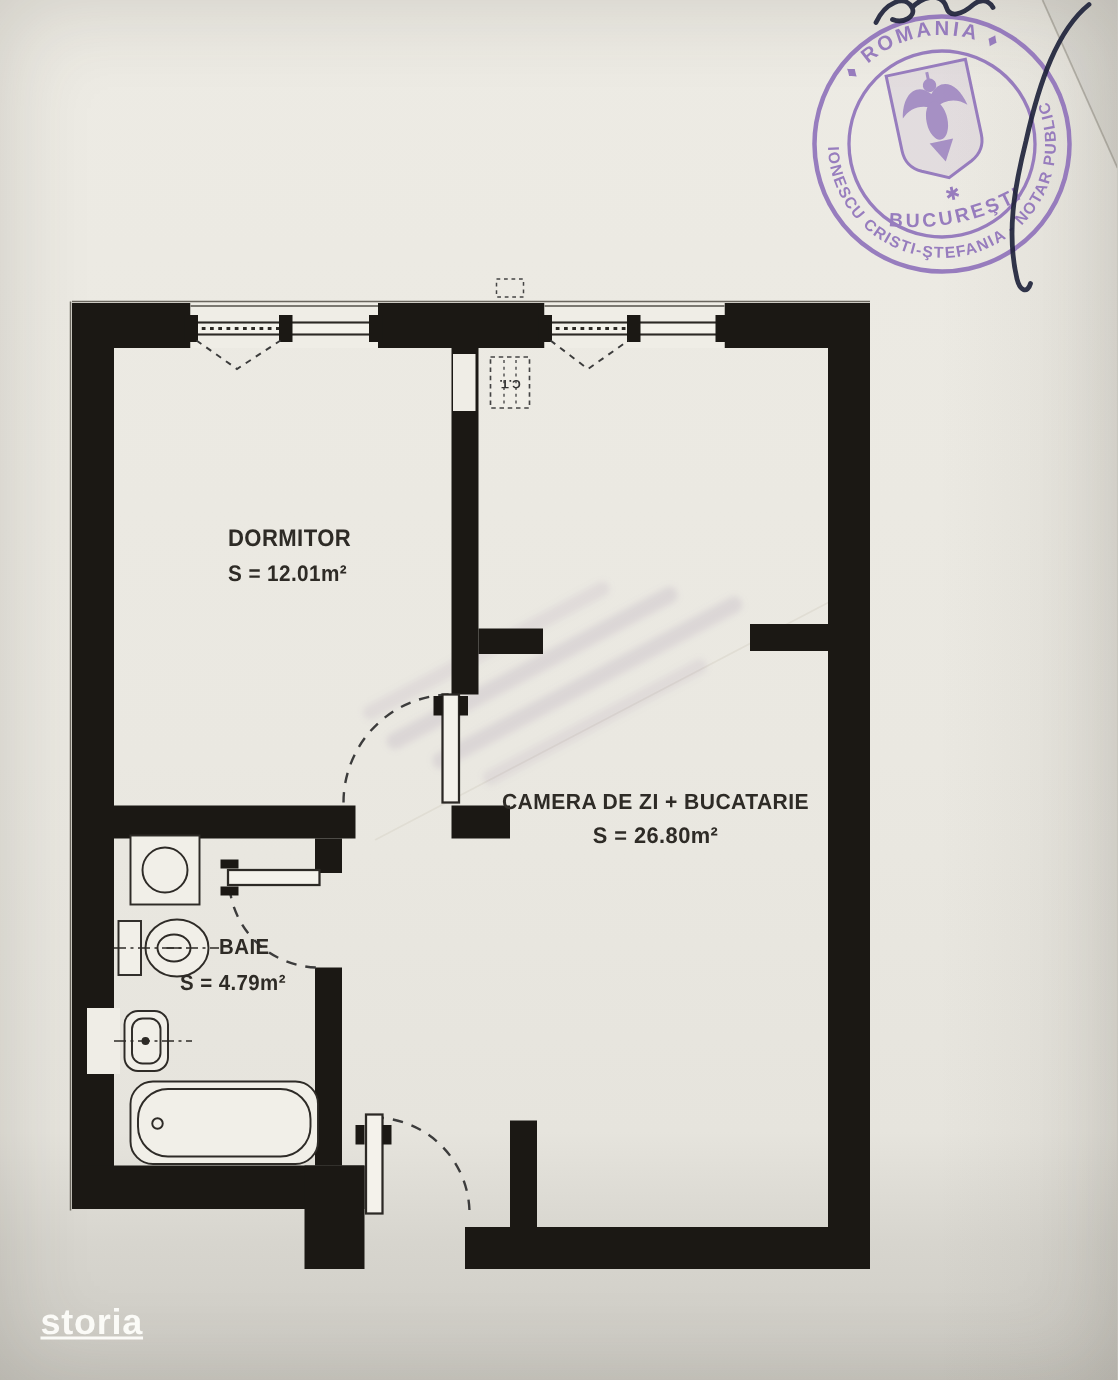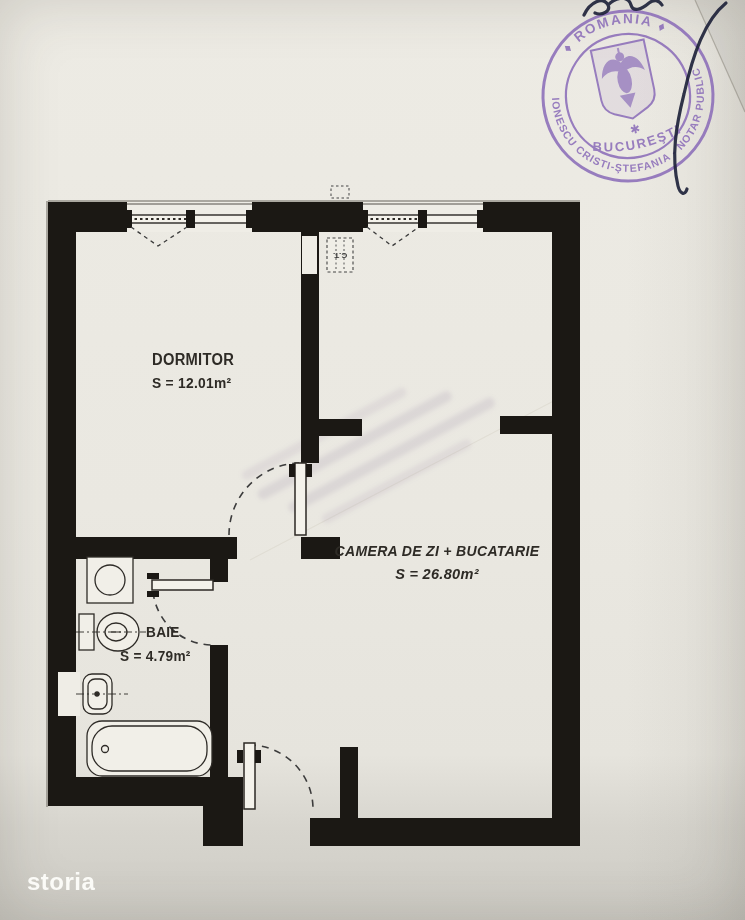--- a/index.html
+++ b/index.html
@@ -10,27 +10,27 @@
     box-shadow:inset 0 0 60px rgba(60,55,45,.18);
   }
   .shade-right{position:absolute;top:0;right:0;width:120px;height:100%;
     background:linear-gradient(90deg,rgba(0,0,0,0) 0%,rgba(90,85,75,.07) 100%);}
   svg{position:absolute;left:0;top:0;}
   .lbl{position:absolute;font-weight:700;color:#2e2b26;letter-spacing:.3px;
        transform-origin:left top;white-space:nowrap;}
   .lbl-c{transform-origin:center top;text-align:center;}
   .dormitor-name{left:152px;top:351px;font-size:16px;transform:scaleX(.92);}
   .dormitor-area{left:152px;top:374px;font-size:15px;transform:scaleX(.92);}
-  .living-wrap{left:318px;top:543px;width:238px;font-style:italic;}
+  .living-wrap{left:318px;top:527px;width:238px;}
   .living-name{position:static;font-size:14.5px;transform:scaleX(.97);}
   .living-area{position:static;font-size:15px;margin-top:6px;transform:scaleX(.97);}
   .baie-name{left:146px;top:624px;font-size:14.5px;transform:scaleX(.94);}
   .baie-area{left:120px;top:648px;font-size:14.5px;transform:scaleX(.94);}
   .storia{position:absolute;left:27px;top:868px;font-size:24px;font-weight:700;
-          color:#fdfdfa;letter-spacing:.5px;opacity:.96;}
+          color:#fdfdfa;letter-spacing:.5px;opacity:.96;text-decoration:underline;}
 </style>
 </head>
 <body>
 
 <div class="photo">
   <div class="shade-right"></div>
 
   <svg width="745" height="920" viewBox="0 0 745 920">
     <defs>
       <filter id="soften" x="-40%" y="-40%" width="180%" height="180%">

